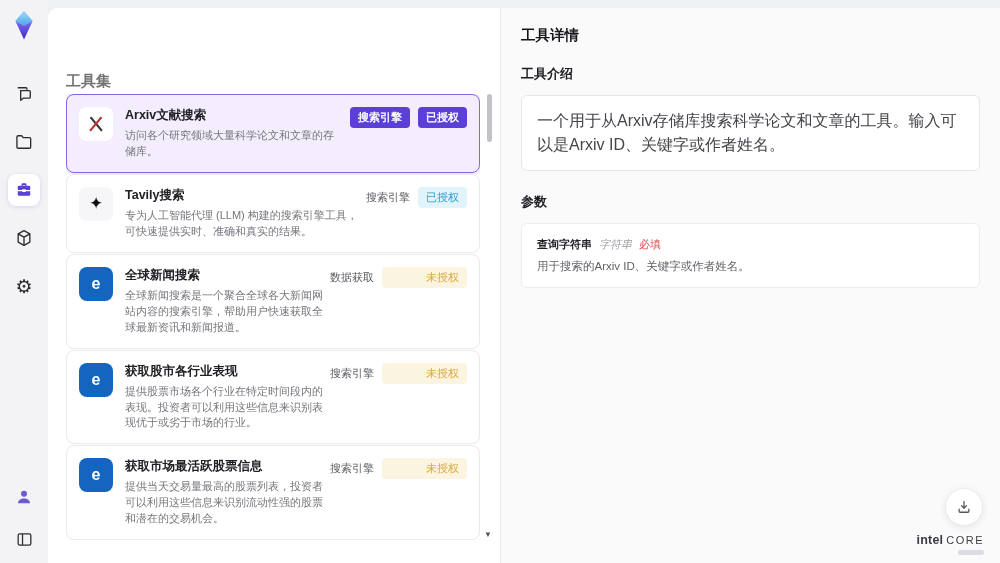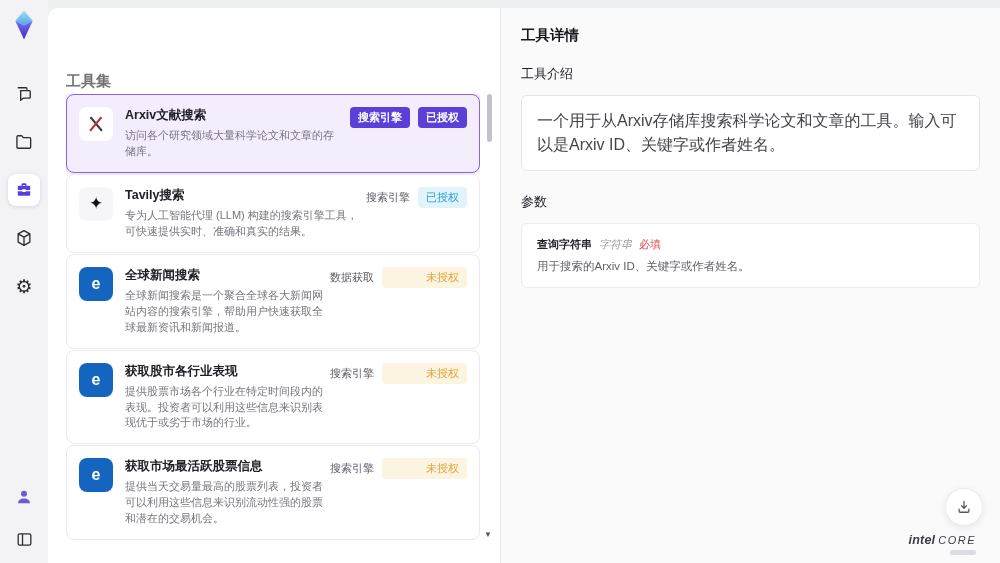--- a/index.html
+++ b/index.html
@@ -77,43 +77,43 @@
 
   .vscroll { position:absolute; right:8px; top:86px; bottom:6px; width:5px; }
   .vscroll .thumb { position:absolute; top:0; left:0; width:5px; height:48px; background:#c2c3c9; border-radius:3px; }
   .vscroll .down-arrow { position:absolute; bottom:18px; left:-3px; font-size:8px; color:#55555c; }
 
   
   .detail-pane {
     flex:1; background:#fafafb; border-left:1px solid #e8e8ec; padding:18px 20px;
   }
   .detail-title { font-size:14.5px; font-weight:bold; color:#17171c; margin-bottom:20px; }
-  .section-h { font-size:13px; font-weight:normal; color:#1c1c22; margin-bottom:12px; }
+  .section-h { font-size:13px; font-weight:bold; color:#1c1c22; margin-bottom:12px; }
   .intro-box {
     background:#fff; border:1px solid #e6e6ea; border-radius:6px;
     padding:13px 15px; font-size:16px; color:#44444c; line-height:1.5; margin-bottom:22px;
   }
   .param-card {
     background:#fff; border:1px solid #ededf1; border-radius:6px; padding:13px 15px;
   }
   .param-head { display:flex; align-items:baseline; gap:7px; margin-bottom:7px; }
   .param-name { font-size:11px; font-weight:bold; color:#1f1f26; }
   .param-type { font-size:11px; color:#9a9aa2;font-style:italic; }
   .param-req { font-size:11px; color:#e0484e; }
   .param-desc { font-size:11.5px; color:#5f5f68; }
 
   
   .download-fab {
     position:absolute; right:17px; bottom:37px; width:38px; height:38px; border-radius:50%;
     background:#fff; border:1px solid #ececf0; box-shadow:0 2px 8px rgba(0,0,0,.08);
     display:flex; align-items:center; justify-content:center; cursor:pointer; z-index:4;
   }
   .intel-logo {
-    position:absolute; right:24px; bottom:8px; z-index:4; text-align:right;
-    color:#3c3c46; line-height:1.1; user-select:none;font-style:italic;
+    position:absolute; right:16px; bottom:8px; z-index:4; text-align:right;
+    color:#3c3c46; line-height:1.1; user-select:none;
   }
   .intel-logo .intel { font-weight:bold; font-size:12.5px; letter-spacing:.2px; }
   .intel-logo .core { font-size:11px; letter-spacing:1.5px; margin-left:3px; }
   .intel-sub { width:26px; height:5px; background:#dcdce2; border-radius:2px; margin:2px 0 0 auto; }
 </style>
 </head>
 <body>
 
 <div class="app">
 

